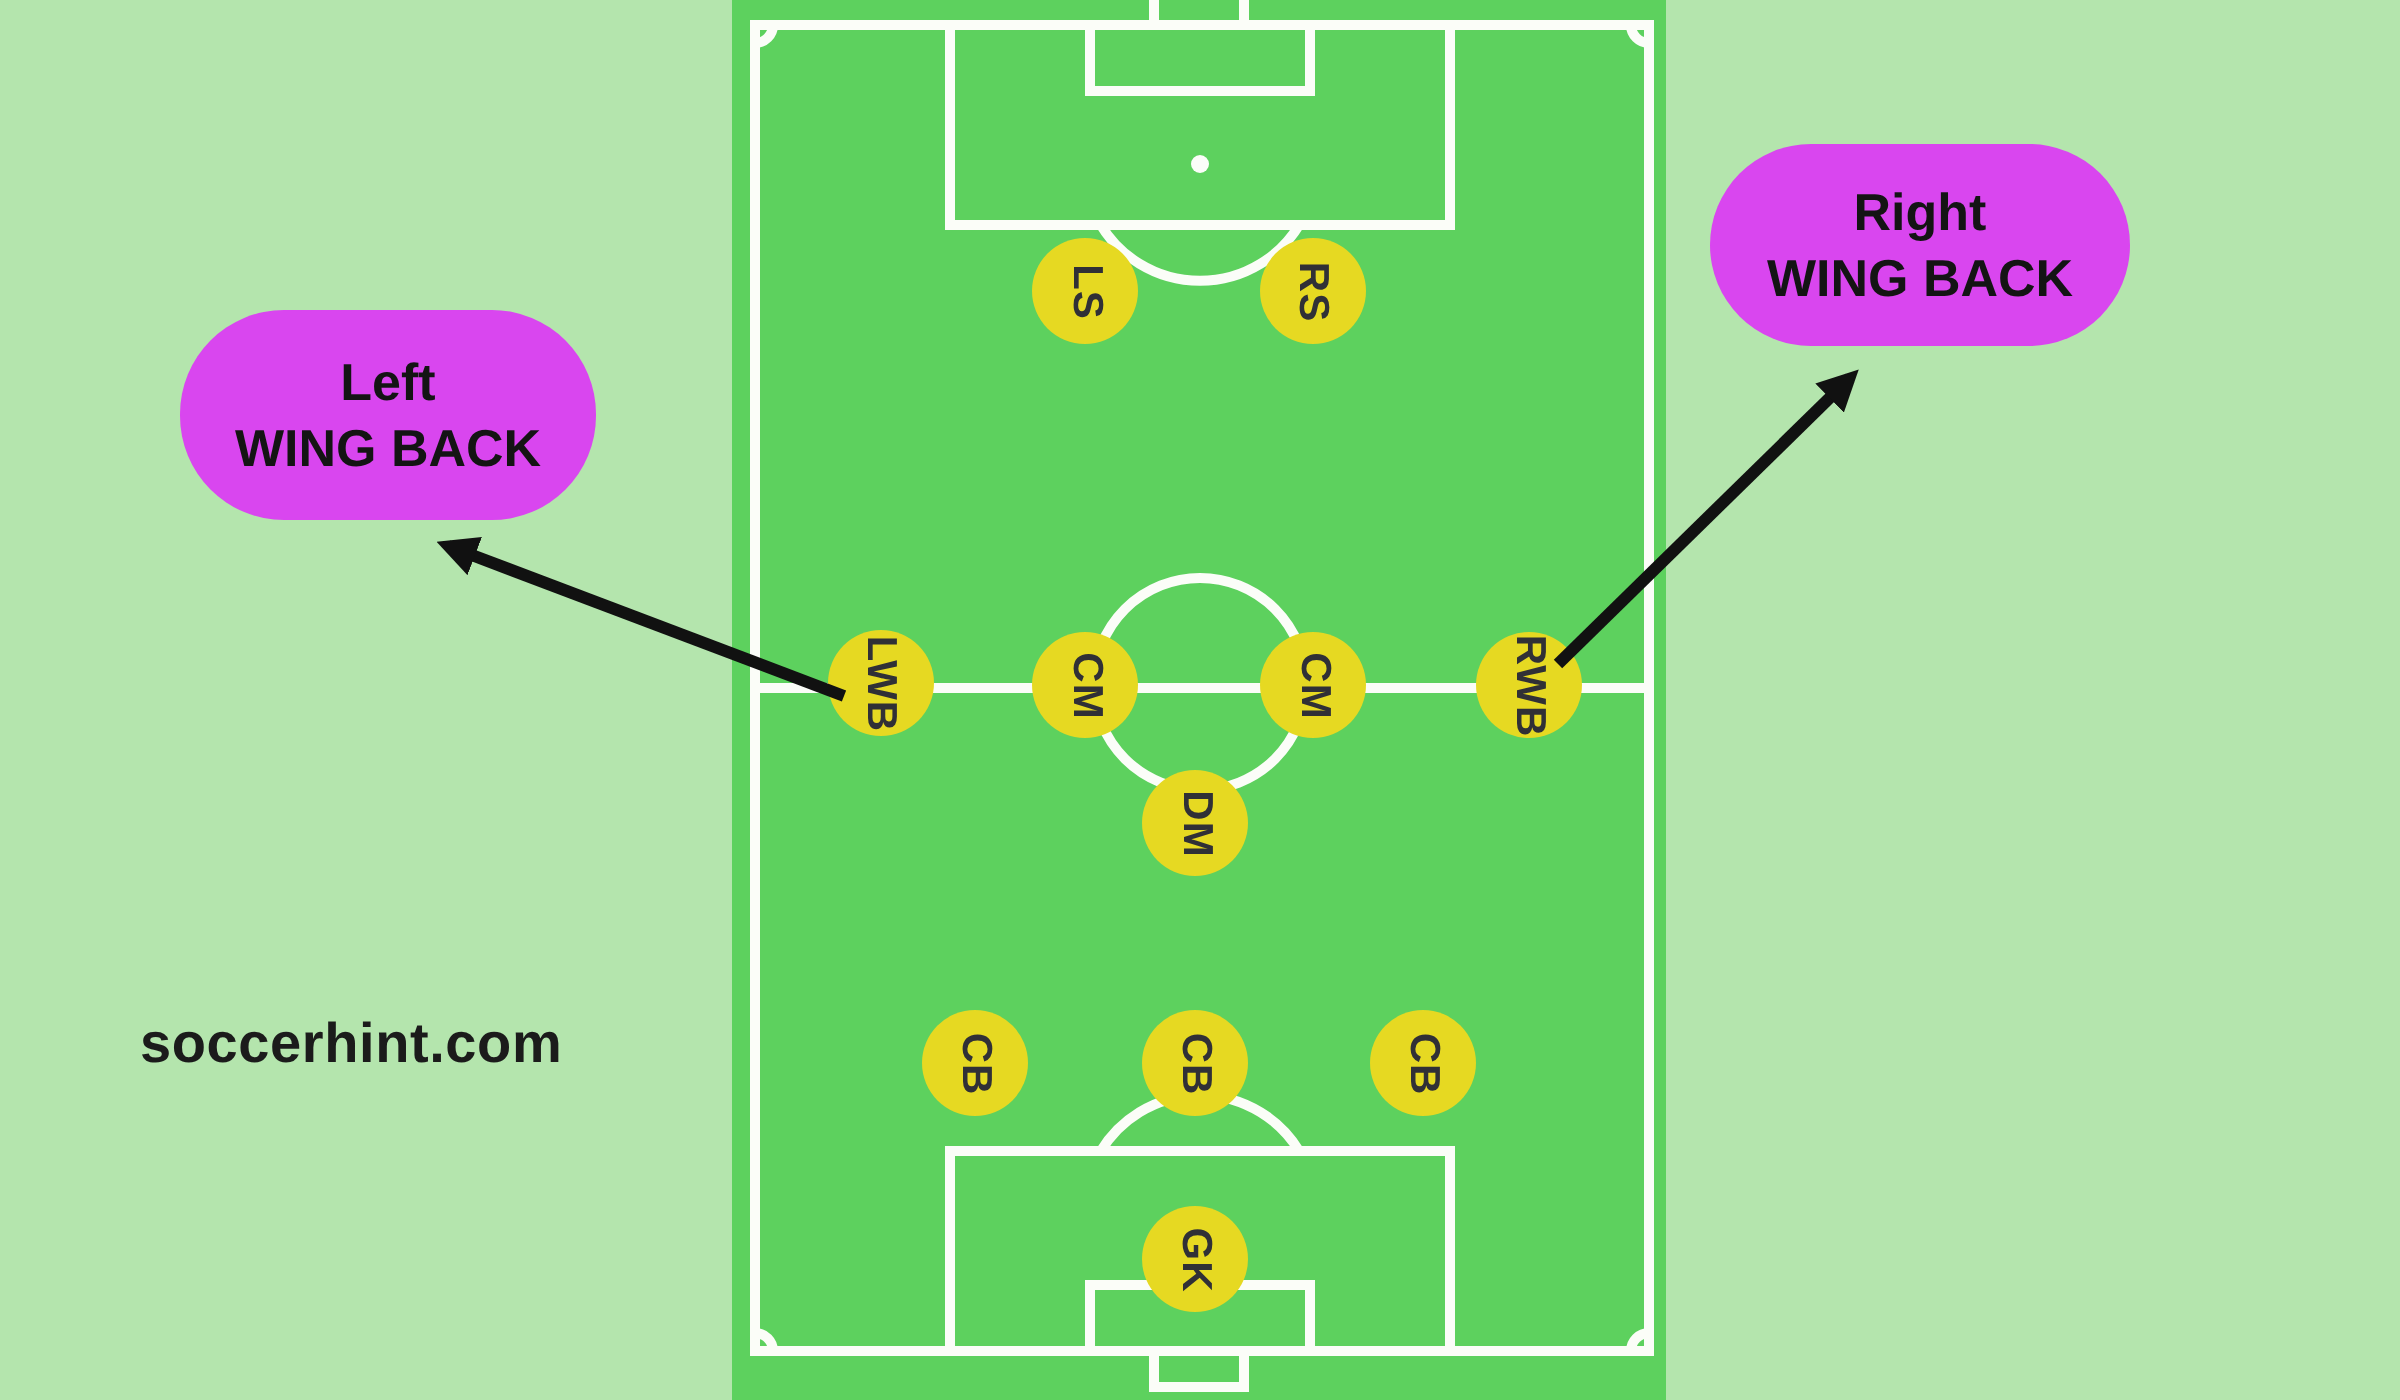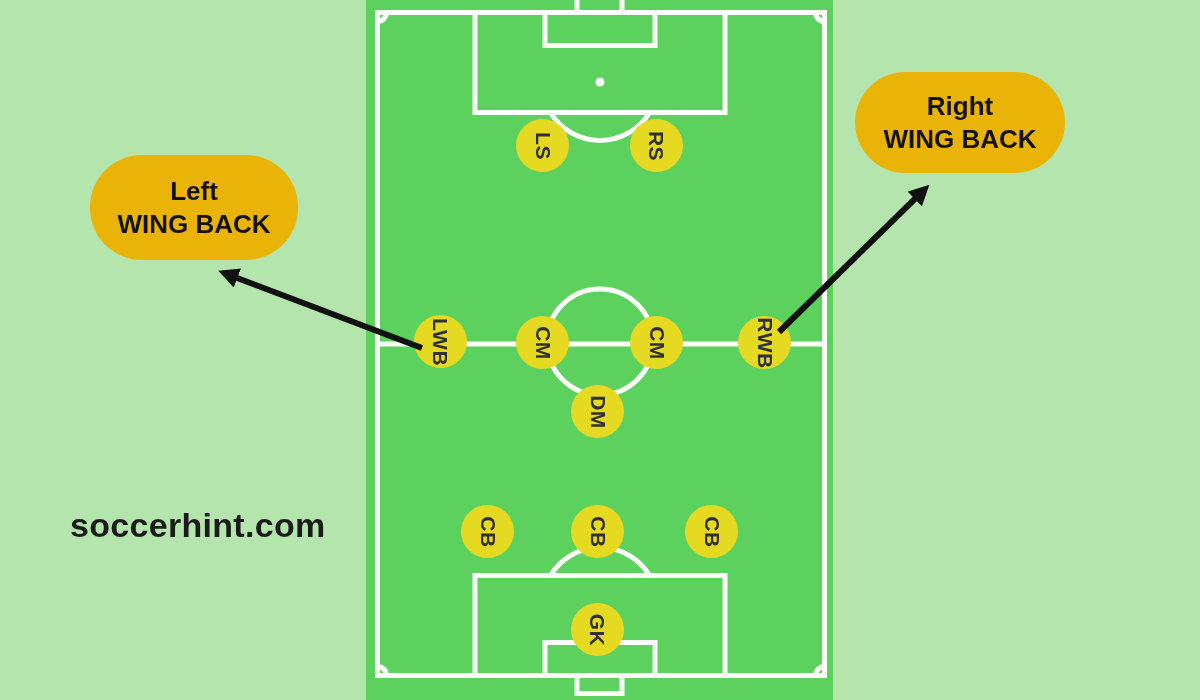--- a/index.html
+++ b/index.html
@@ -46,40 +46,40 @@
     display: block;
     transform: rotate(90deg);
     font-size: 21px;
     font-weight: 700;
     letter-spacing: 0.5px;
     color: #303036;
     white-space: nowrap;
   }
   .callout {
     position: absolute;
-    background: #eab308;
+    background: #d946ef;
     border-radius: 52px;
     display: flex;
     flex-direction: column;
     align-items: center;
     justify-content: center;
     text-align: center;
     color: #141414;
     font-size: 26px;
     font-weight: 700;
     line-height: 33px;
     z-index: 25;
   }
   .callout-left  { left: 90px;  top: 155px; width: 208px; height: 105px; }
   .callout-right { left: 855px; top: 72px;  width: 210px; height: 101px; }
   .branding {
     position: absolute;
     left: 70px;
     top: 506px;
-    font-size: 34px;
+    font-size: 28px;
     font-weight: 700;
     letter-spacing: 0.3px;
     color: #1b1b1b;
     z-index: 10;
   }
   .pitch-line { fill: none; stroke: #fbfdf8; stroke-width: 5; }
   .pitch-fill { fill: #5dd15e; }
   .pitch-dot  { fill: #fbfdf8; stroke: none; }
   .arrow-line { stroke: #111111; stroke-width: 6; fill: none; }
 </style>

